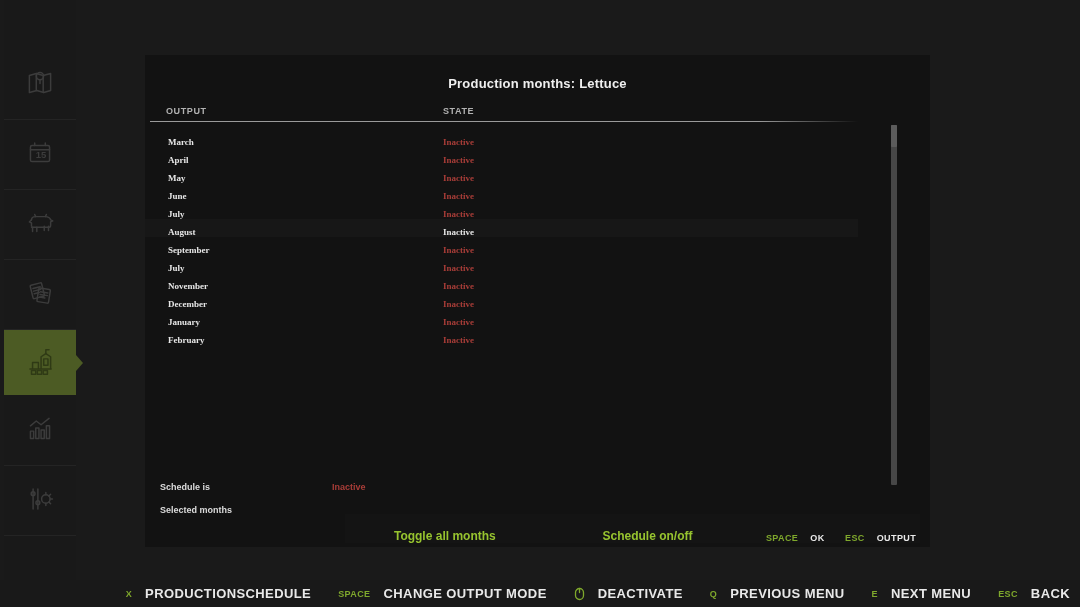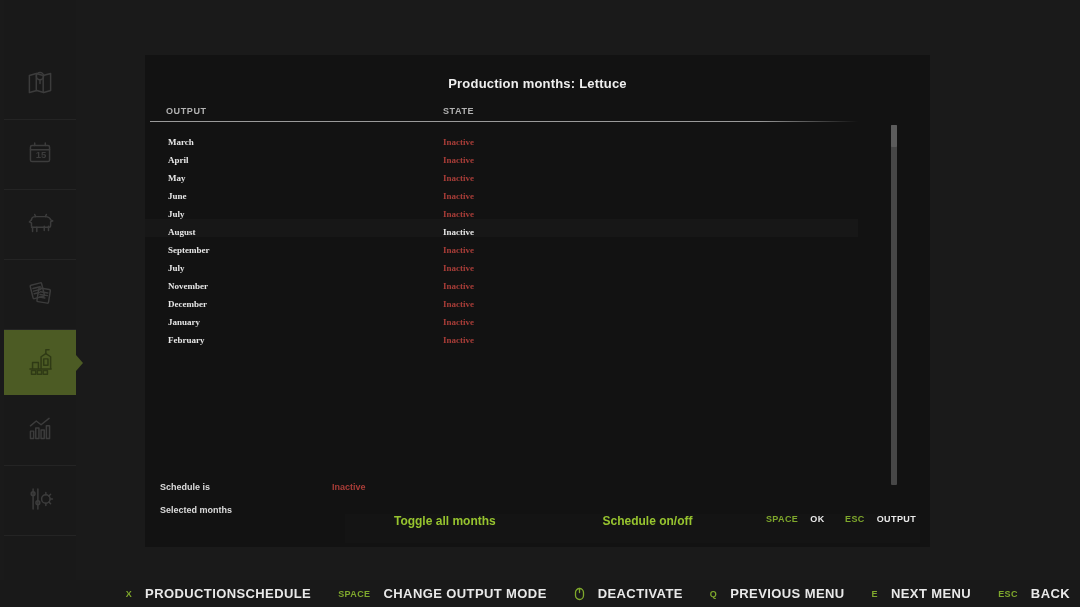--- a/index.html
+++ b/index.html
@@ -36,21 +36,21 @@
   .row.sel{background:rgba(255,255,255,0.025);}
   .row.sel .s{color:#e6e6e6;}
   .scrollbar{position:absolute;left:746px;top:70px;width:6px;height:360px;background:#474747;border-radius:1px;}
   .scrollbar .thumb{position:absolute;left:0;top:0;width:6px;height:22px;background:#5c5c5c;border-radius:1px;}
   .sum-row{position:absolute;left:15px;display:flex;font-size:9px;font-weight:bold;}
   .sum-row .lbl{width:172px;color:#dcdcdc;}
   .sum-row .val{color:#a83d38;}
   .sum-1{top:427px;}
   .sum-2{top:450px;}
   
-  .action-row{position:absolute;left:200px;top:459px;width:575px;height:29px;display:flex;align-items:flex-start;background:rgba(255,255,255,0.012);}
+  .action-row{position:absolute;left:200px;top:459px;width:575px;height:29px;display:flex;align-items:flex-end;background:rgba(255,255,255,0.012);}
   .action-cell{display:flex;align-items:center;justify-content:center;gap:12px;}
   .vsep{width:1px;background:#2c2c2c;margin:3px 0;}
   .btn-green{font-size:12px;font-weight:bold;color:#97c42f;cursor:pointer;}
   .key{font-size:9px;font-weight:bold;color:#7fa82c;letter-spacing:.4px;}
   .keylbl{font-size:9px;font-weight:bold;color:#e9e9e9;letter-spacing:.4px;}
   .cell-toggle{width:200px;}
   .cell-schedule{width:204px;}
   .cell-ok{width:90px;}
   .cell-cancel{width:79px;}
   

